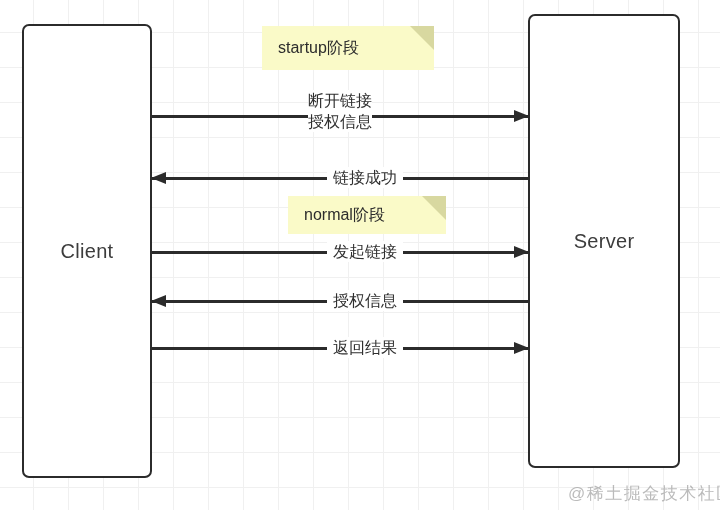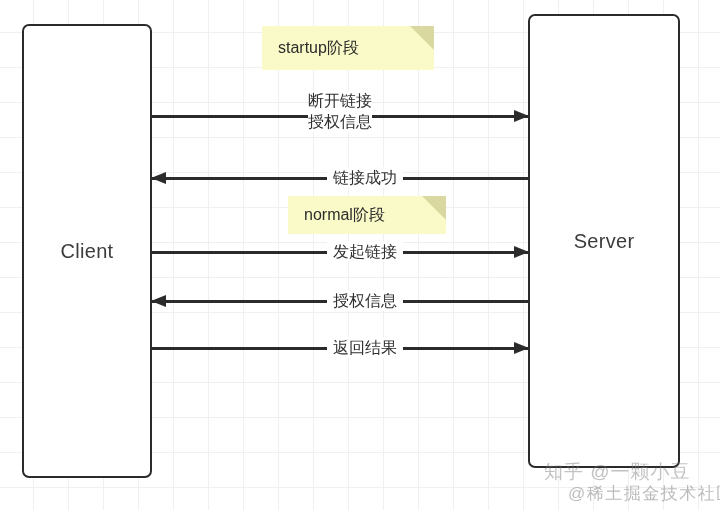--- a/index.html
+++ b/index.html
@@ -214,16 +214,15 @@
   <div class="note" id="note-startup">
     <span>startup阶段</span>
     <span class="fold"></span>
   </div>
 
   <div class="note" id="note-normal">
     <span>normal阶段</span>
     <span class="fold"></span>
   </div>
 
-  <div class="watermark" id="watermark-primary">知乎 @一颗小豆</div>
   <div class="watermark" id="watermark-secondary">@稀土掘金技术社区</div>
 
 </div>
 
 </body></html>

